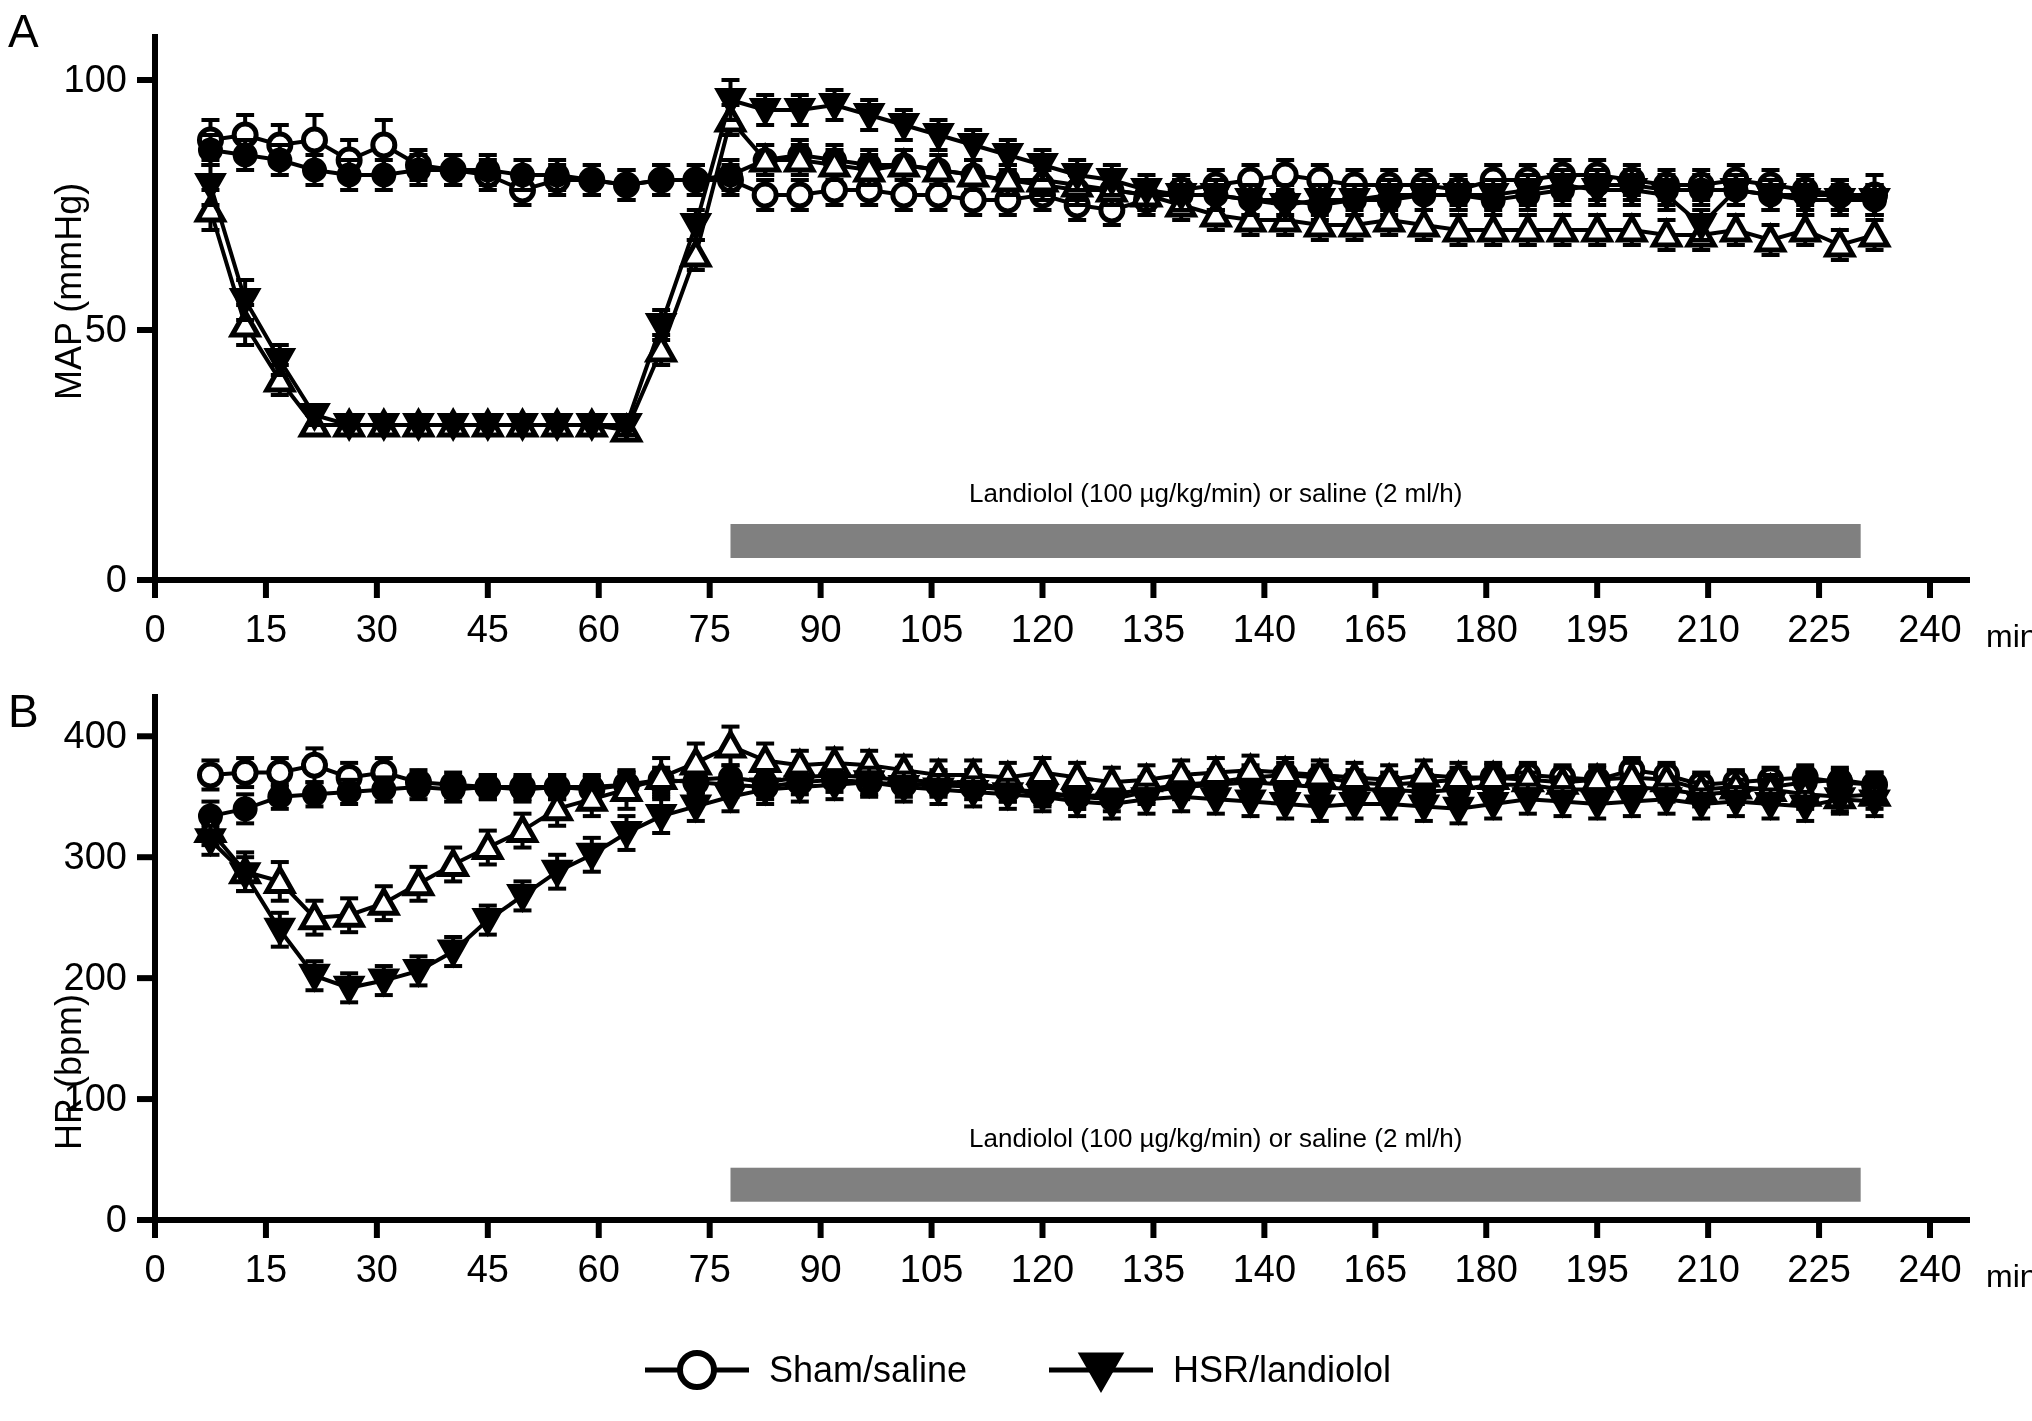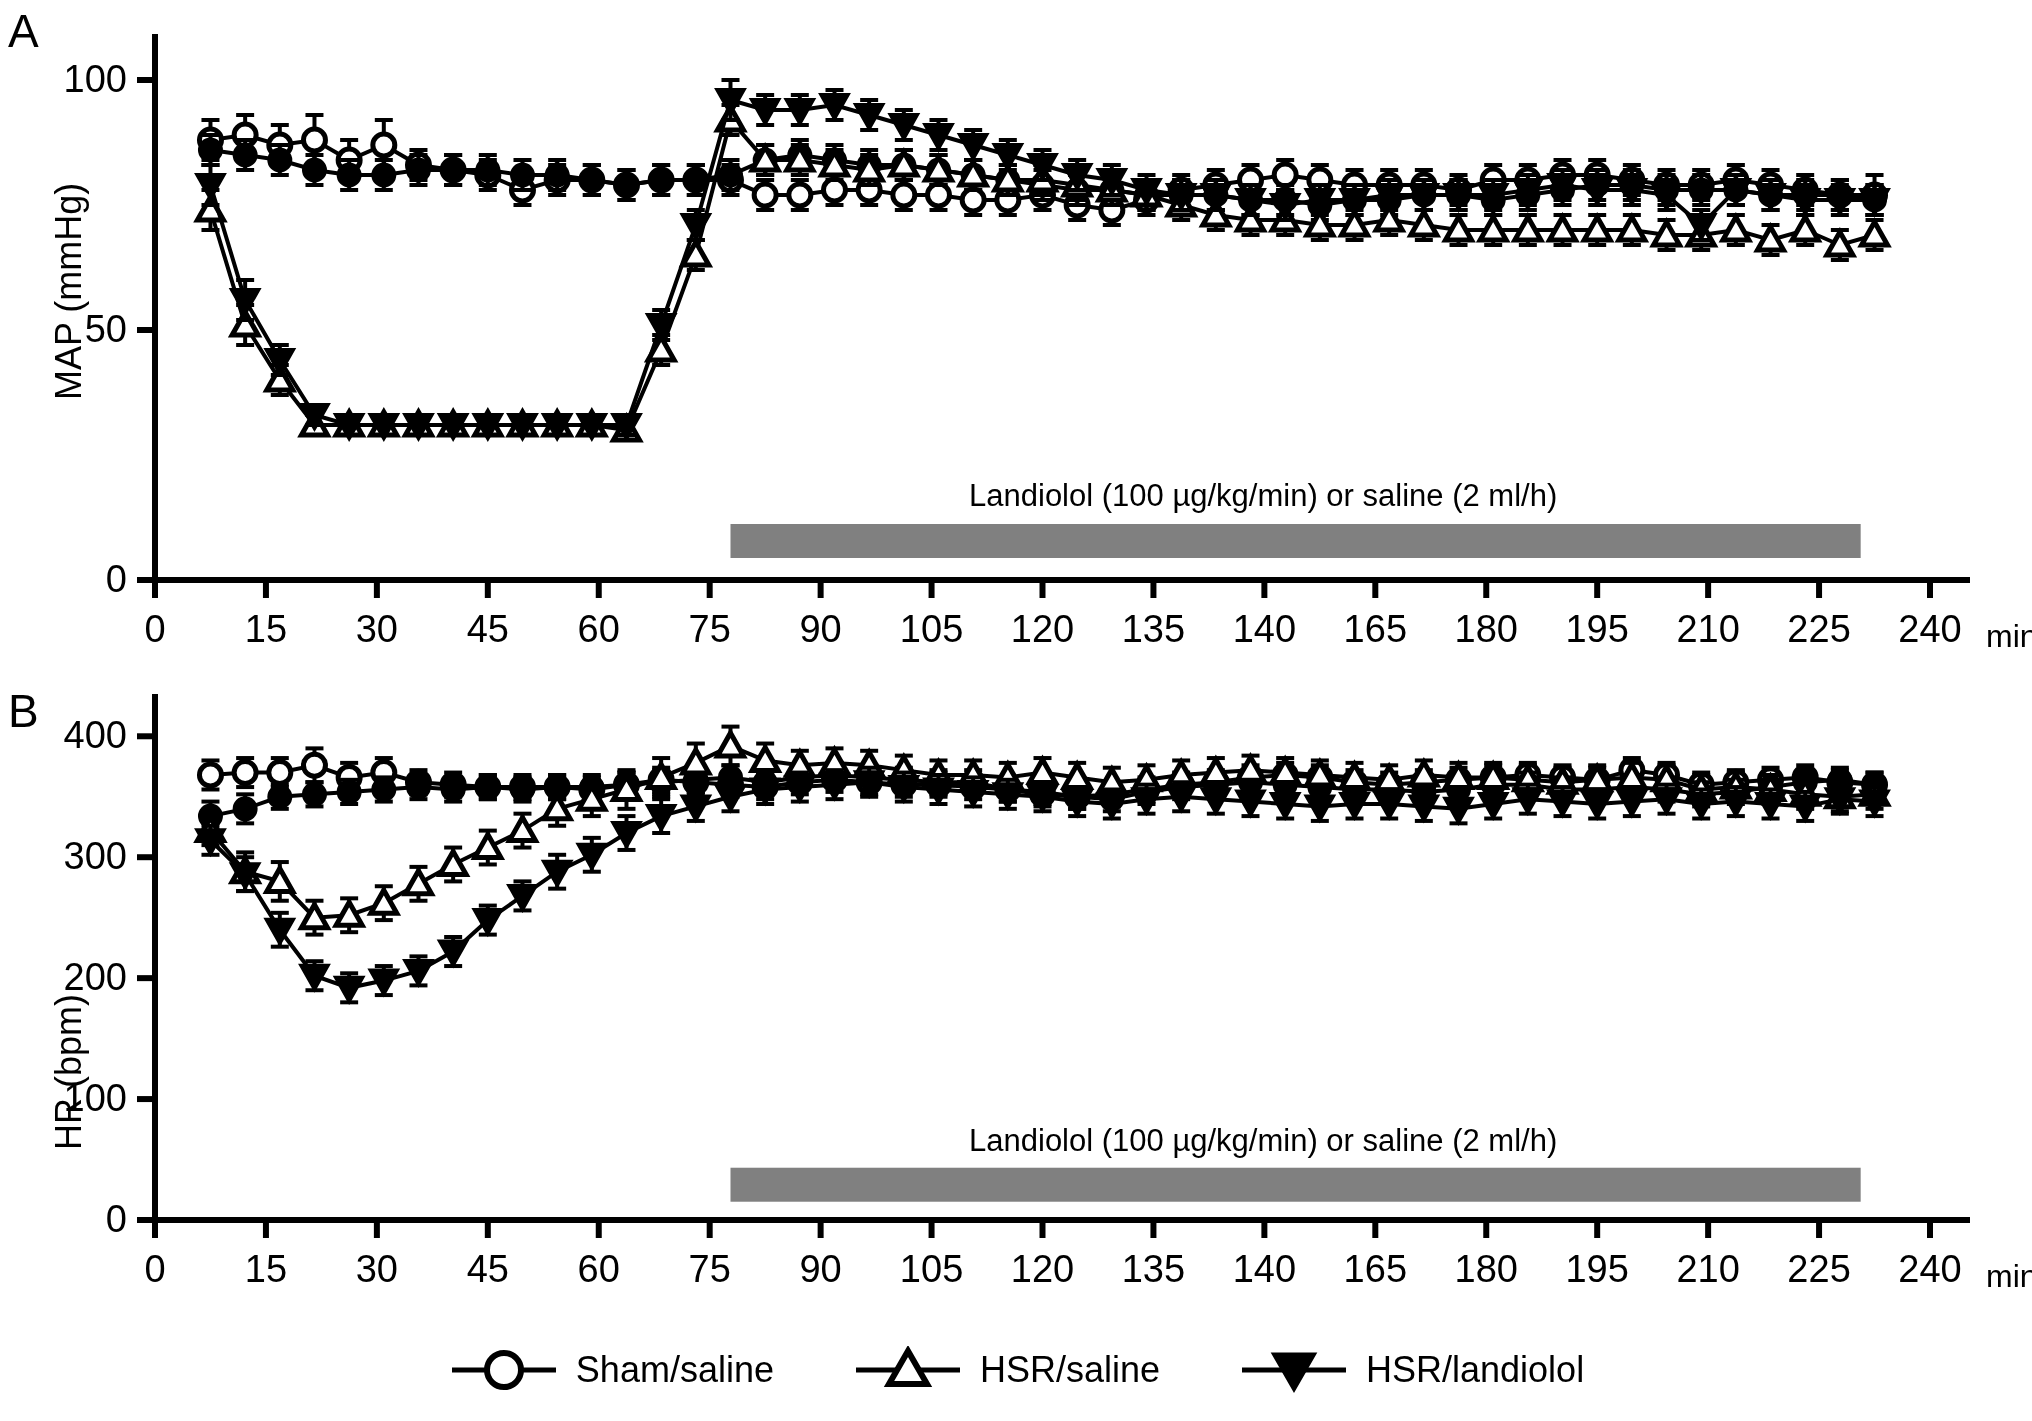--- a/index.html
+++ b/index.html
@@ -41,21 +41,21 @@
   }
 
   .plot-svg {
     position: absolute;
     left: 0;
     top: 0;
   }
 
   .bar-caption {
     position: absolute;
-    font-size: 31px;
+    font-size: 26px;
     white-space: nowrap;
   }
 
   .min-label {
     position: absolute;
     font-size: 32px;
   }
 
   #legend {
     position: absolute;
@@ -1769,24 +1769,17 @@
   <div class="legend-item">
     <svg width="112" height="48">
       <line x1="4" y1="24" x2="108" y2="24" stroke="#000" stroke-width="5"></line>
       <circle cx="56" cy="24" r="17" fill="#fff" stroke="#000" stroke-width="6"></circle>
     </svg>
     <span class="legend-label">Sham/saline</span>
   </div>
   <div class="legend-item">
     <svg width="112" height="48">
       <line x1="4" y1="24" x2="108" y2="24" stroke="#000" stroke-width="5"></line>
-      <polygon points="56,5 75,38 37,38" fill="#fff" stroke="#000" stroke-width="6"></polygon>
-    </svg>
-    <span class="legend-label">HSR/saline</span>
-  </div>
-  <div class="legend-item">
-    <svg width="112" height="48">
-      <line x1="4" y1="24" x2="108" y2="24" stroke="#000" stroke-width="5"></line>
       <polygon points="56,42 75,9 37,9" fill="#000" stroke="#000" stroke-width="5"></polygon>
     </svg>
     <span class="legend-label">HSR/landiolol</span>
   </div>
 </div>
 
 </body></html>

